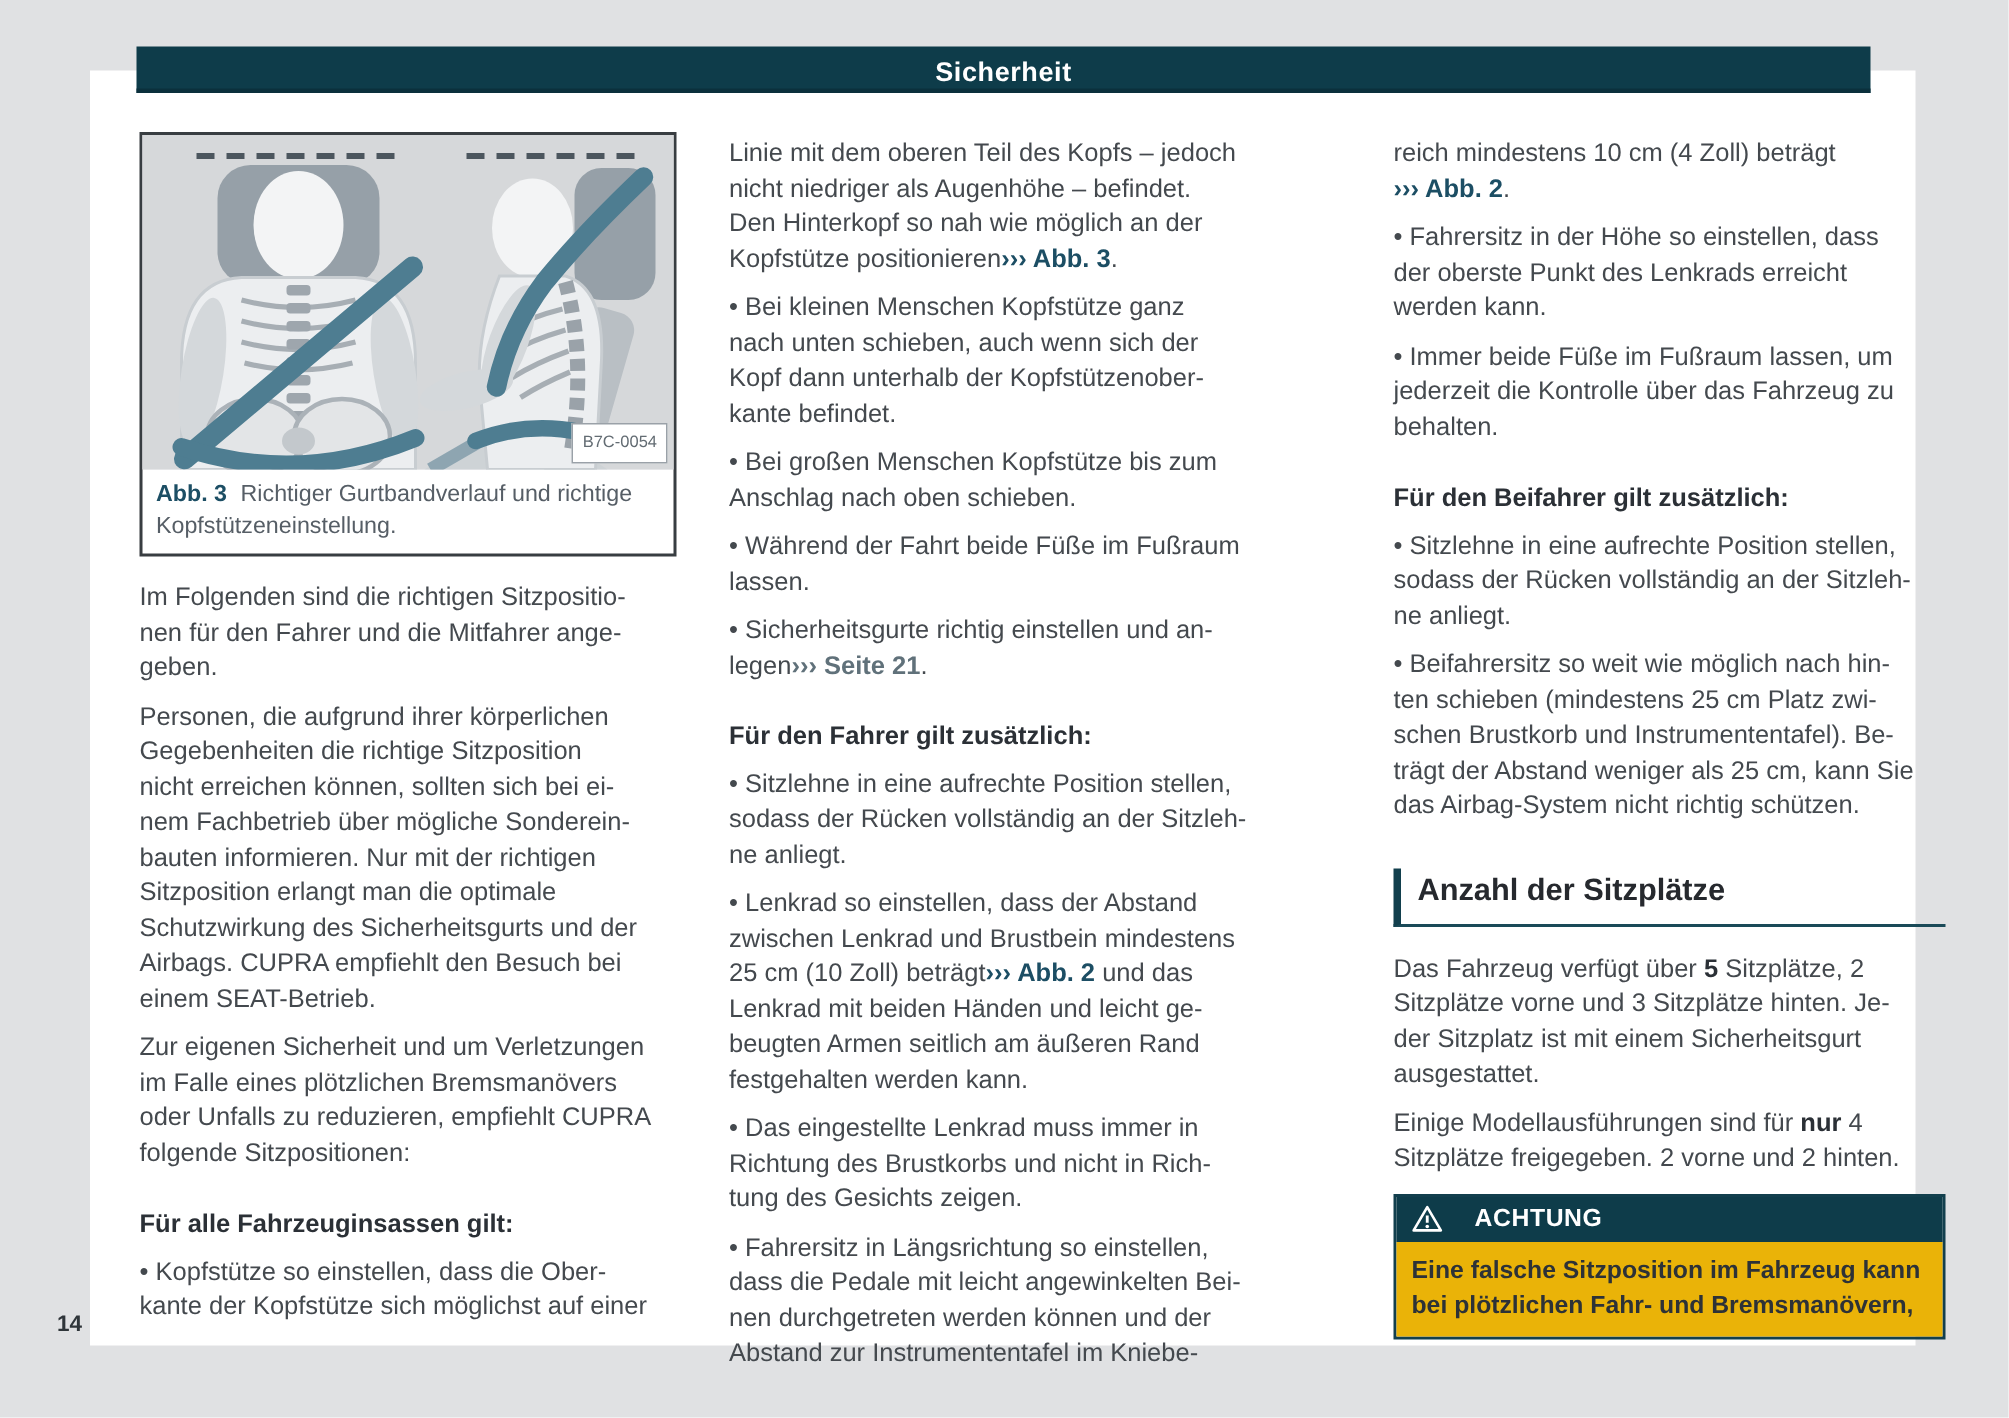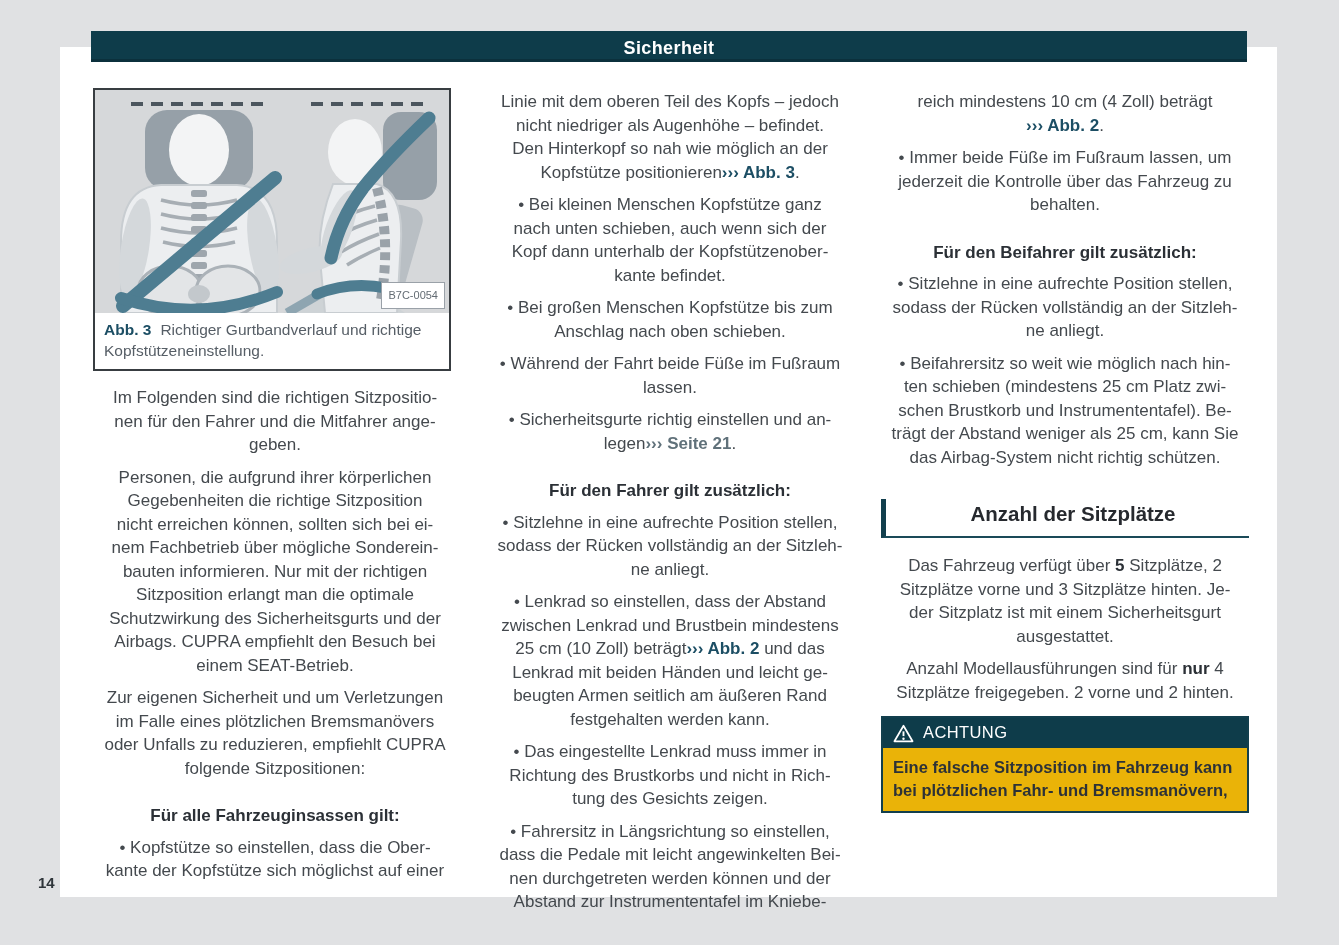--- a/index.html
+++ b/index.html
@@ -17,22 +17,22 @@
     background:#0e3c4a;border-bottom:3px solid #0b303c;
     color:#fff;display:flex;align-items:flex-end;justify-content:center;
     font-size:18px;font-weight:bold;letter-spacing:.4px;z-index:3;
   }
   .col{
     position:absolute;width:368px;font-size:17px;line-height:23.5px;
     color:#44494e;z-index:2;
   }
   .col1{left:93px;top:88px;width:364px;}
   .col2{left:486px;top:90px;}
-  .col3{left:881px;top:90px;}
-  .blk{white-space:pre-line;margin:0 0 9px 0;text-align:center;}
+  .col3{left:929px;top:90px;}
+  .blk{white-space:pre-line;margin:0 0 9px 0;}
   .blk.b::before{content:"\2022\00a0";}
   .blk.h{font-weight:bold;color:#2b3036;margin:24px 0 8px 0;}
   .blk.section{
     font-size:20.5px;font-weight:bold;color:#26292e;line-height:24px;
     border-left:5px solid #123f4d;border-bottom:2px solid #1a4a58;
     padding:3px 0 10px 11px;margin:30px 0 16px 0;
   }
   .seg-ref{color:#1c4e64;font-weight:bold;}
   .seg-page{color:#60717a;font-weight:bold;}
   .seg-bold{color:#2b3036;font-weight:bold;}
@@ -43,21 +43,21 @@
   .fig-code{
     position:absolute;right:4px;bottom:4px;background:#fff;
     border:1px solid #9aa1a8;font-size:11px;color:#636c73;padding:1px 6px;
   }
   .fig-caption{padding:6px 9px 8px 9px;font-size:15.5px;line-height:21px;color:#565e66;}
   .cap-label{color:#1c4e64;font-weight:bold;margin-right:9px;}
   
   .warning{border:2px solid #123f4d;margin-top:12px;}
   .warning-header{
     background:#0e3c4a;color:#fff;height:30px;display:flex;align-items:center;
-    padding:0 10px;font-size:16.5px;font-weight:normal;letter-spacing:.4px;gap:9px;
+    padding:0 10px;font-size:16.5px;font-weight:bold;letter-spacing:.4px;gap:21px;
   }
   .warning-body{
     background:#eab308;padding:8px 10px 9px 10px;font-size:16.5px;
     font-weight:bold;color:#2d3237;line-height:23px;white-space:pre-line;
   }
   .pagenum{
     position:absolute;left:38px;top:874px;font-size:15px;font-weight:bold;
     color:#2f353a;z-index:3;
   }
 </style>
@@ -182,38 +182,41 @@
     <div class="blk b"><span>Fahrersitz in Längsrichtung so einstellen,
 dass die Pedale mit leicht angewinkelten Bei-
 nen durchgetreten werden können und der
 Abstand zur Instrumententafel im Kniebe-</span></div>
   </div>
 
 <div class="col col3">
   <div class="col3-blocks">
       <div class="blk p"><span>reich mindestens 10 cm (4 Zoll) beträgt
 </span><span class="seg-ref">››› Abb. 2</span><span>.</span></div>
+      <div class="blk b"><span>Fahrersitz in der Höhe so einstellen, dass
+der oberste Punkt des Lenkrads erreicht
+werden kann.</span></div>
       <div class="blk b"><span>Immer beide Füße im Fußraum lassen, um
 jederzeit die Kontrolle über das Fahrzeug zu
 behalten.</span></div>
       <div class="blk h"><span>Für den Beifahrer gilt zusätzlich:</span></div>
       <div class="blk b"><span>Sitzlehne in eine aufrechte Position stellen,
 sodass der Rücken vollständig an der Sitzleh-
 ne anliegt.</span></div>
       <div class="blk b"><span>Beifahrersitz so weit wie möglich nach hin-
 ten schieben (mindestens 25 cm Platz zwi-
 schen Brustkorb und Instrumententafel). Be-
 trägt der Abstand weniger als 25 cm, kann Sie
 das Airbag-System nicht richtig schützen.</span></div>
       <div class="blk section"><span>Anzahl der Sitzplätze</span></div>
       <div class="blk p"><span>Das Fahrzeug verfügt über </span><span class="seg-bold">5</span><span> Sitzplätze, 2
 Sitzplätze vorne und 3 Sitzplätze hinten. Je-
 der Sitzplatz ist mit einem Sicherheitsgurt
 ausgestattet.</span></div>
-      <div class="blk p"><span>Anzahl Modellausführungen sind für </span><span class="seg-bold">nur</span><span> 4
+      <div class="blk p"><span>Einige Modellausführungen sind für </span><span class="seg-bold">nur</span><span> 4
 Sitzplätze freigegeben. 2 vorne und 2 hinten.</span></div>
     </div>
   <div class="warning">
     <div class="warning-header">
       <svg width="21" height="19" viewBox="0 0 24 22">
         <path d="M12 2 L22.5 20 L1.5 20 Z" fill="none" stroke="#ffffff" stroke-width="2" stroke-linejoin="round"></path>
         <line x1="12" y1="8.5" x2="12" y2="14" stroke="#ffffff" stroke-width="2.2"></line>
         <circle cx="12" cy="17" r="1.4" fill="#ffffff"></circle>
       </svg>
       <span>ACHTUNG</span>

